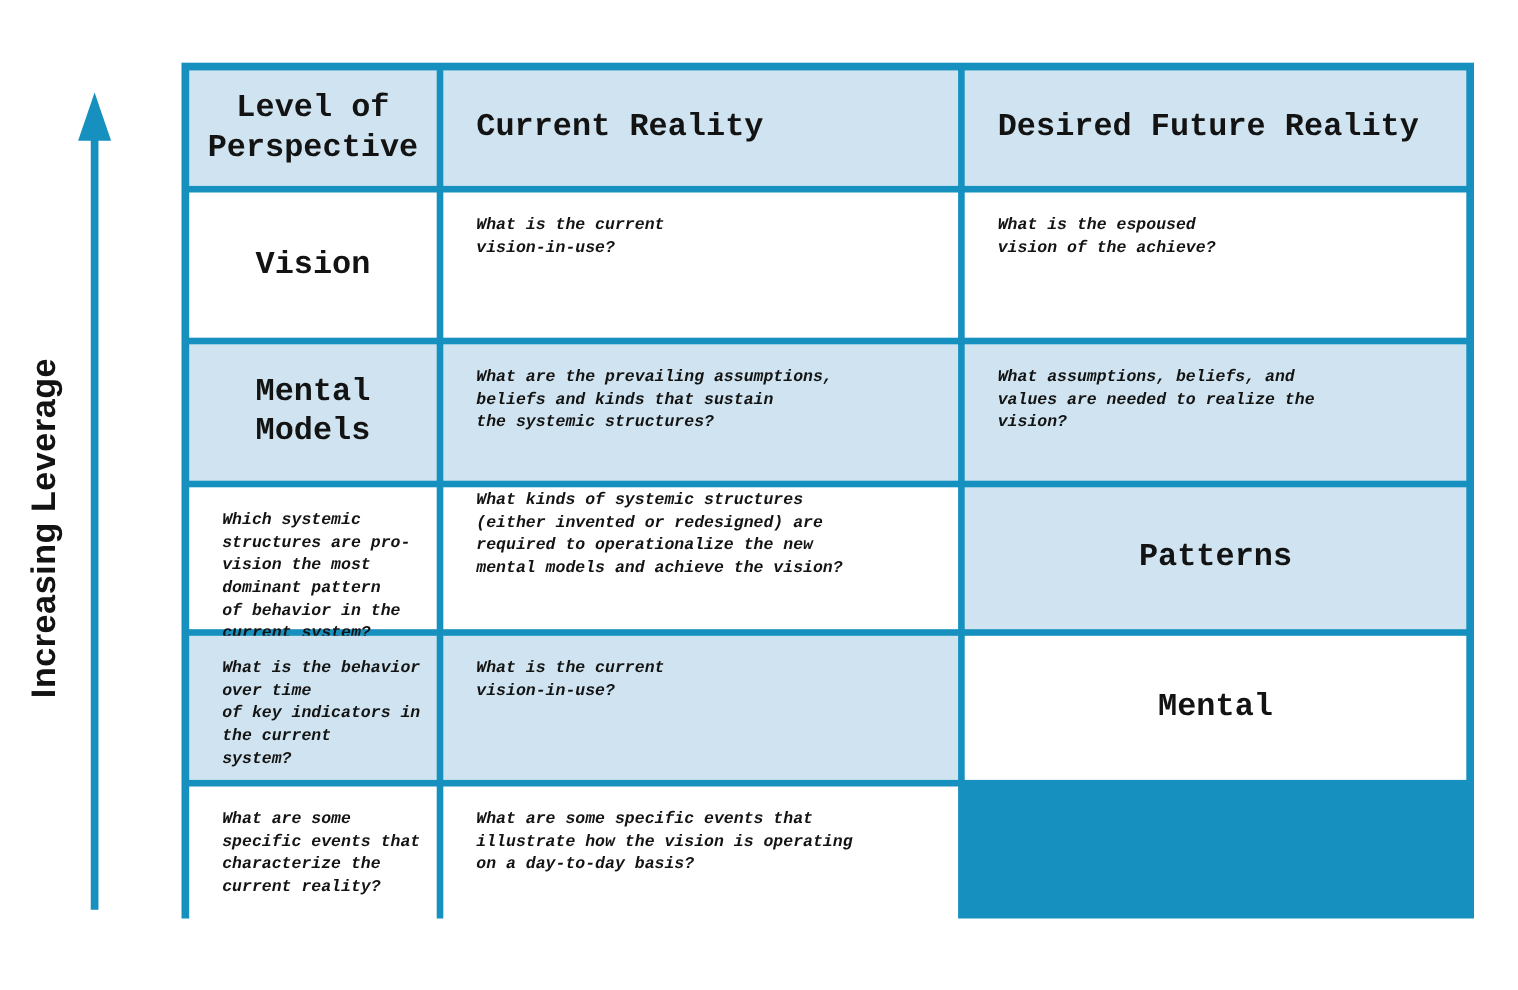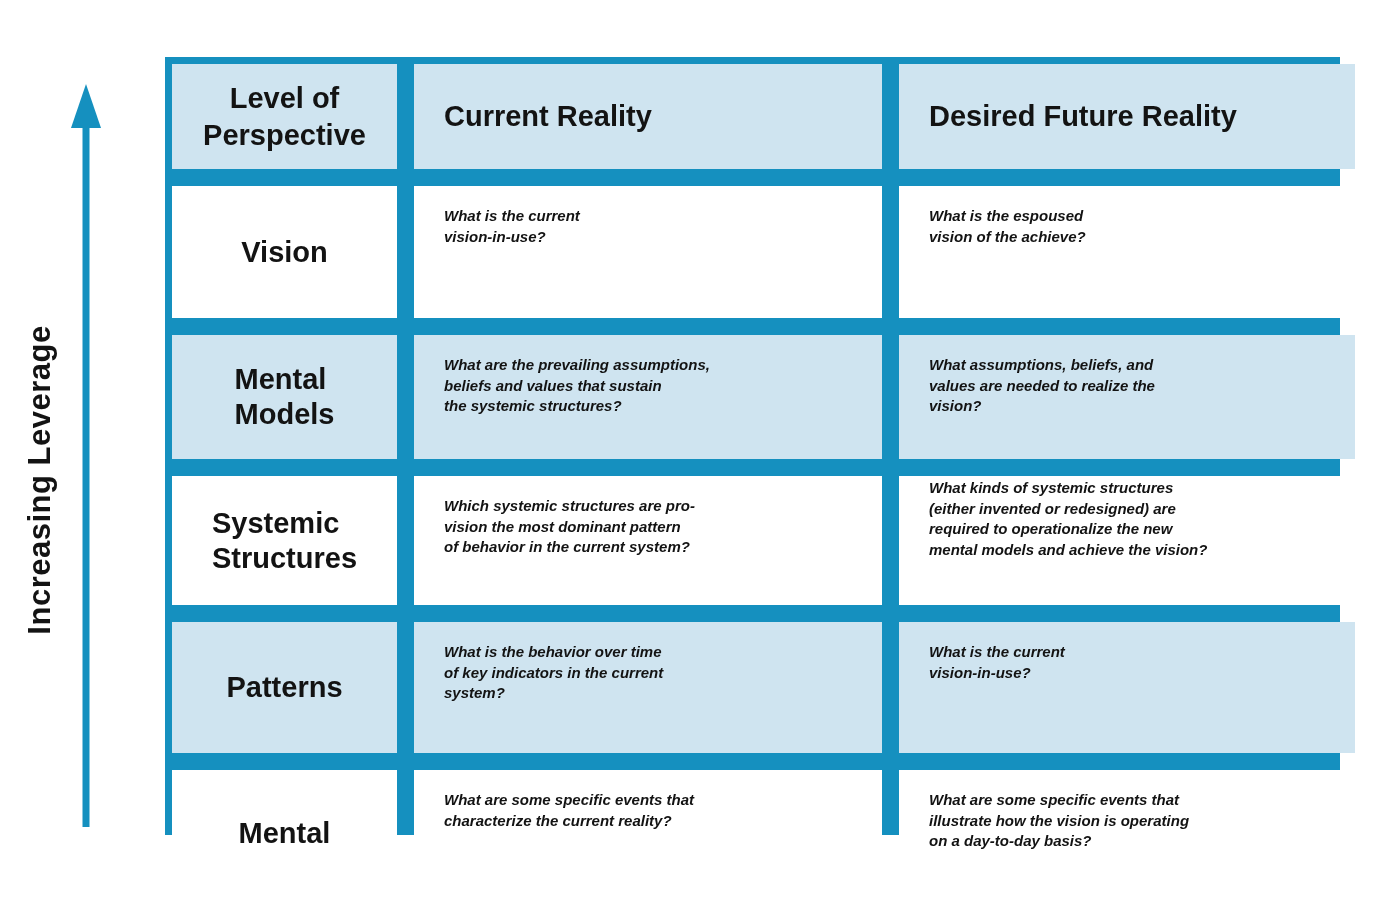--- a/index.html
+++ b/index.html
@@ -35,42 +35,43 @@
 
   
   .lop-table {
     position: absolute;
     left: 165px; top: 57px;
     width: 1175px; height: 778px;
     background: var(--accent);
     display: grid;
     grid-template-columns: 225px 468px 456px;
     grid-template-rows: 105px 132px 124px 129px 131px 126px;
-    gap: 17px;
+    gap: 6px;
     padding: 7px;
+    font-family: Liberation Mono, monospace;
   }
   .cell {
     background: var(--cell);
     display: flex;
     align-items: center;
     white-space: pre-line;
   }
   .cell.shaded { background: var(--shaded); }
 
   .header-cell {
     font-size: 29px;
     font-weight: bold;
     line-height: 1.25;
   }
   .header-cell.centered { justify-content: center; text-align: center; }
   .header-cell.lefty { padding-left: 30px; }
 
   .label-cell {
     justify-content: center;
-    text-align: left;
+    text-align: right;
     font-size: 29px;
     font-weight: bold;
     line-height: 1.2;
   }
 
   .q-cell {
     align-items: flex-start;
     padding: 20px 14px 8px 30px;
     font-size: 15px;
     font-style: italic;
@@ -100,28 +101,26 @@
 
     <div class="cell label-cell">Vision</div>
     <div class="cell q-cell">What is the current
 vision-in-use?</div>
     <div class="cell q-cell">What is the espoused
 vision of the achieve?</div>
 
     <div class="cell shaded label-cell">Mental
 Models</div>
     <div class="cell shaded q-cell">What are the prevailing assumptions,
-beliefs and values that sustain
+beliefs and kinds that sustain
 the systemic structures?</div>
     <div class="cell shaded q-cell">What assumptions, beliefs, and
 values are needed to realize the
 vision?</div>
 
-    <div class="cell label-cell">Systemic
-Structures</div>
     <div class="cell q-cell">Which systemic structures are pro-
 vision the most dominant pattern
 of behavior in the current system?</div>
     <div class="cell q-cell" style="padding-top:2px">What kinds of systemic structures
 (either invented or redesigned) are
 required to operationalize the new
 mental models and achieve the vision?</div>
 
     <div class="cell shaded label-cell">Patterns</div>
     <div class="cell shaded q-cell">What is the behavior over time

